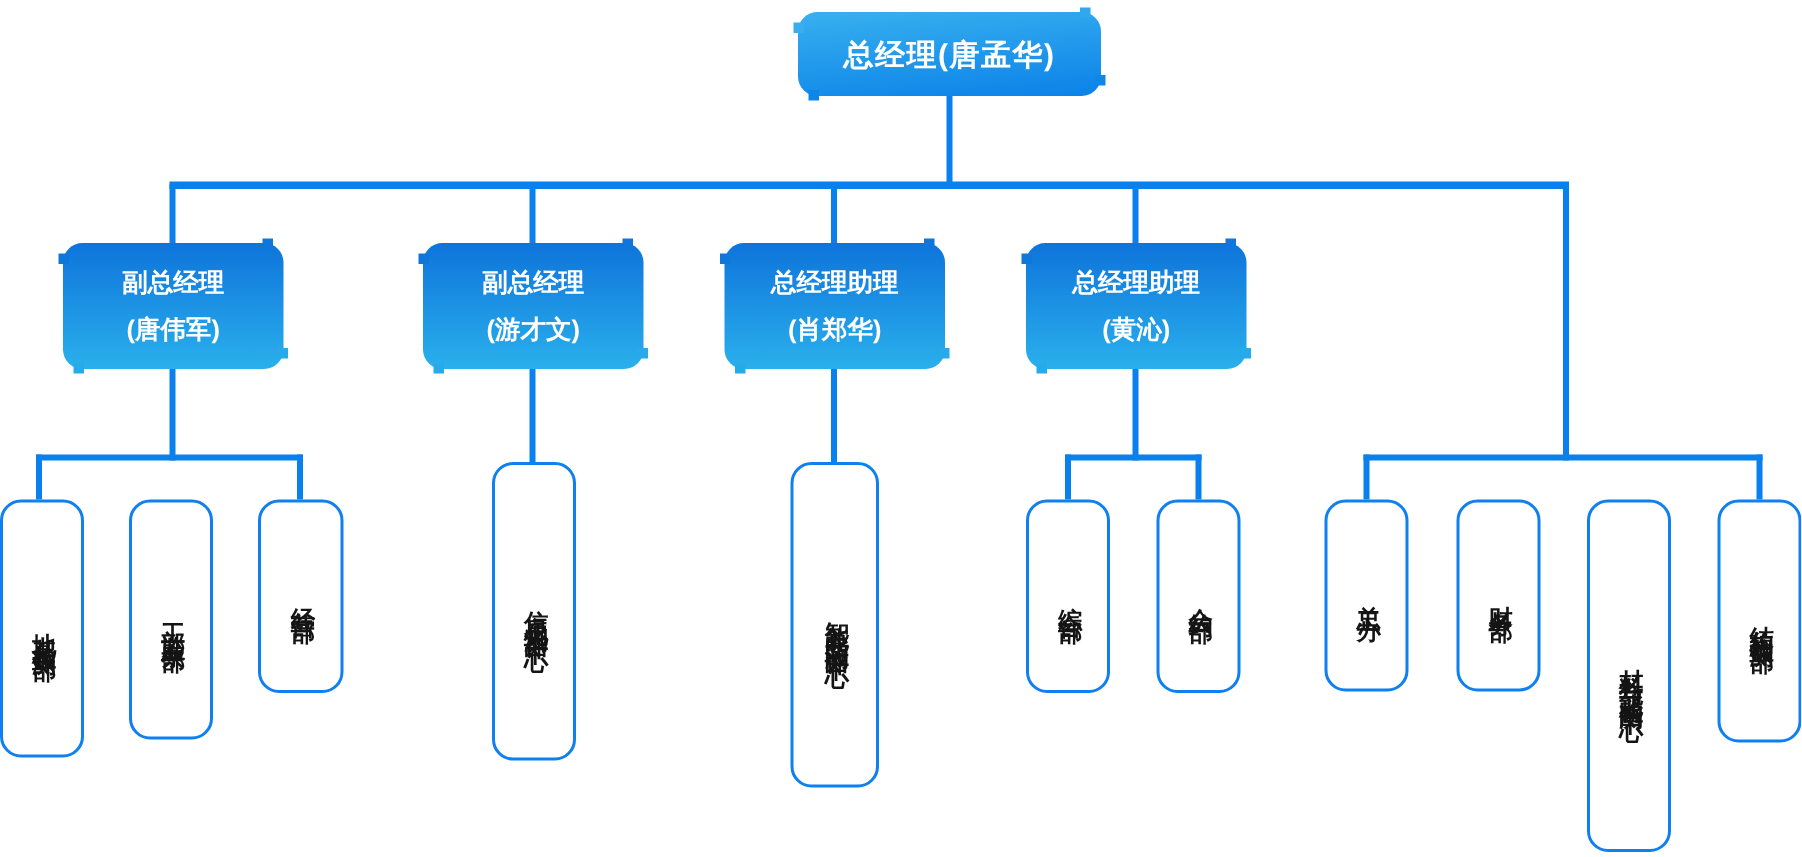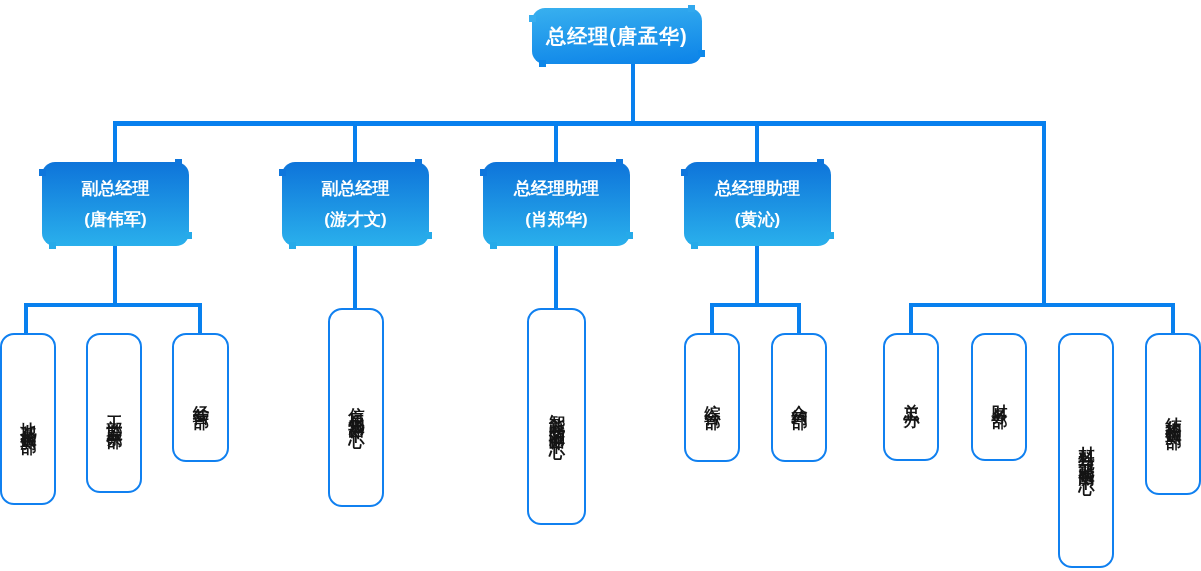--- a/index.html
+++ b/index.html
@@ -56,21 +56,21 @@
 
   <div class="line" style="left:755px;top:246px;width:4px;height:61px;"></div>
   <div class="line" style="left:710px;top:303px;width:91px;height:4px;"></div>
   <div class="line" style="left:710px;top:303px;width:4px;height:30px;"></div>
   <div class="line" style="left:797px;top:303px;width:4px;height:30px;"></div>
 
   <div class="line" style="left:909px;top:303px;width:266px;height:4px;"></div>
   <div class="line" style="left:909px;top:303px;width:4px;height:30px;"></div>
   <div class="line" style="left:1171px;top:303px;width:4px;height:30px;"></div>
 
-  <div class="gnode gnode-root" style="left:532px;top:8px;width:170px;height:56px;">
+  <div class="gnode gnode-root" style="left:532px;top:8px;width:202px;height:56px;">
     <span class="tab tab-tl"></span>
     <span class="tab tab-tr"></span>
     <span class="tab tab-bl"></span>
     <span class="tab tab-br"></span>
     <span>总经理(唐孟华)</span>
   </div>
 
   <div class="gnode gnode-mgr" style="left:42px;top:162px;width:147px;height:84px;">
     <span class="tab tab-tl"></span>
     <span class="tab tab-tr"></span>

